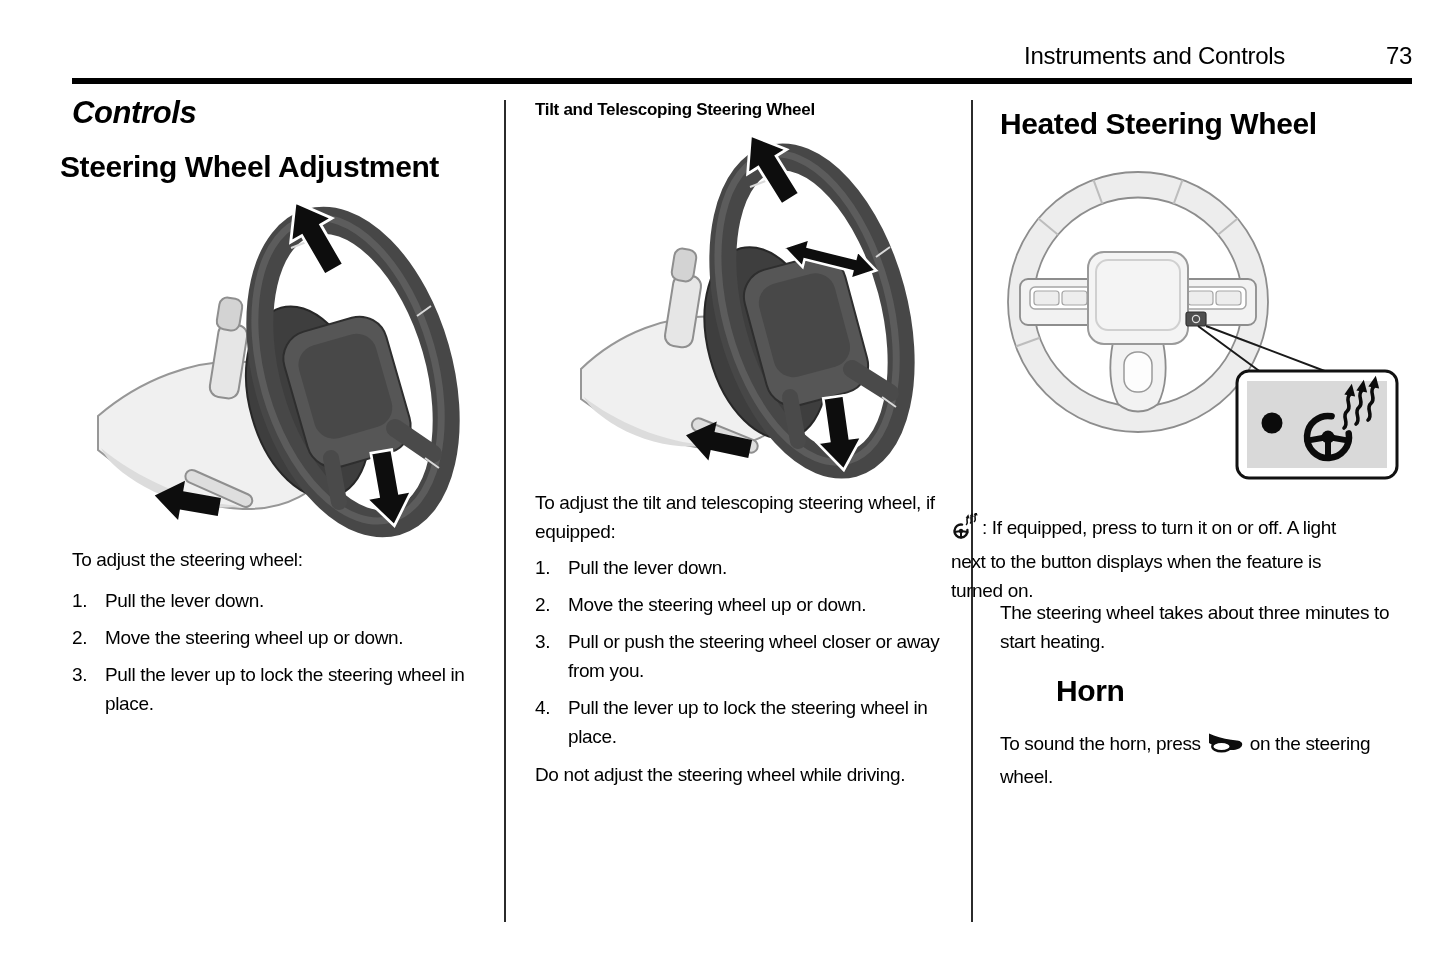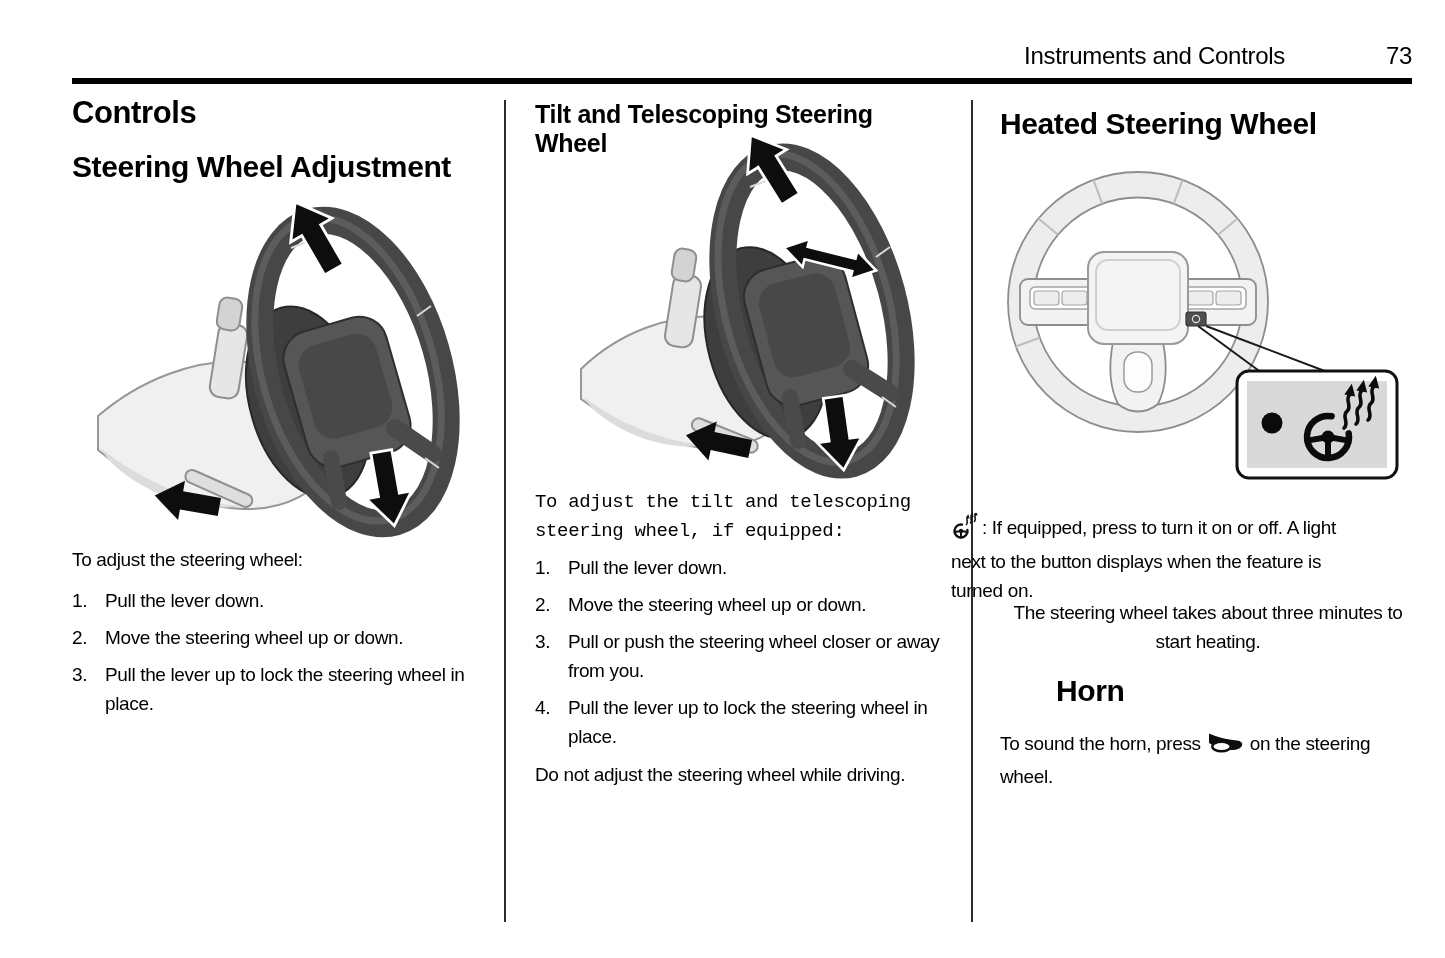--- a/index.html
+++ b/index.html
@@ -6,23 +6,23 @@
   body{
     width:1445px;height:958px;position:relative;background:#ffffff;
     font-family:"Liberation Sans", sans-serif;color:#000;overflow:hidden;
     -webkit-font-smoothing:antialiased;
   }
   .abs{position:absolute;}
   .hdr{font-weight:normal;font-size:24px;letter-spacing:-0.3px;}
   .rule{background:#000;}
   .vdiv{width:2px;background:#2b2b2b;}
   h1,h2,h3,p{margin:0;padding:0;}
-  .h-section{font-size:31px;font-weight:bold;letter-spacing:-0.4px;}
+  .h-section{font-size:31px;font-weight:bold;letter-spacing:-0.4px;font-style:italic;}
   .h-sub{font-size:30px;font-weight:bold;letter-spacing:-0.4px;}
-  .h-sub2{font-size:25px;font-weight:bold;letter-spacing:-0.3px;}
+  .h-sub2{font-size:17px;font-weight:bold;letter-spacing:-0.3px;}
   .body{font-size:19px;line-height:29px;letter-spacing:-0.35px;}
   .steps .step{display:flex;margin-bottom:8px;}
   .steps .step:last-child{margin-bottom:0;}
   .step-num{width:33px;flex:none;}
   .step-text{flex:1;}
   .fig{position:absolute;}
   .ih-icon{display:inline-block;vertical-align:-5px;margin-right:4px;}
   .horn-ic{display:inline-block;vertical-align:-4px;margin:0 6px;}
 </style>
 </head>
@@ -36,21 +36,21 @@
 </svg>
 
 <div class="abs hdr" style="top:42px;right:160px;">Instruments and Controls</div>
 <div class="abs hdr" style="top:42px;right:33px;">73</div>
 <div class="abs rule" style="left:72px;top:78px;width:1340px;height:6px;"></div>
 
 <div class="abs vdiv" style="left:504px;top:100px;height:822px;"></div>
 <div class="abs vdiv" style="left:971px;top:100px;height:822px;"></div>
 
 <h1 class="abs h-section" style="left:72px;top:95px;">Controls</h1>
-<h2 class="abs h-sub" style="left:72px;top:150px;">Steering Wheel Adjustment</h2>
+<h2 class="abs h-sub" style="left:60px;top:150px;">Steering Wheel Adjustment</h2>
 
 <svg class="fig" style="left:95px;top:196px;" width="405" height="348" viewBox="0 0 405 348">
 
   <path d="M3,220 C45,184 100,162 152,166 C192,169 218,182 230,202 C240,218 242,244 235,266 C226,296 190,314 148,313 C98,311 38,284 3,254 Z" fill="#f0f0f0" stroke="#979797" stroke-width="2"></path>
   <path d="M6,252 C40,281 98,308 146,310 C118,315 80,308 50,291 C27,278 12,265 6,252 Z" fill="#dcdcdc"></path>
 
   <g>
     <rect x="119" y="128" width="29" height="74" rx="10" transform="rotate(9 133 165)" fill="#e6e6e6" stroke="#8f8f8f" stroke-width="2"></rect>
     <rect x="123" y="102" width="23" height="32" rx="8" transform="rotate(9 134 118)" fill="#d3d3d3" stroke="#8f8f8f" stroke-width="2"></rect>
   </g>
@@ -125,21 +125,21 @@
   <path d="M252,266 L260,310" stroke="#4a4a4a" stroke-width="16" stroke-linecap="round"></path>
 
   <path d="M212,56 L230,49 M338,126 L352,116 M344,266 L358,276" stroke="#d9d9d9" stroke-width="2" fill="none"></path>
 
   <use href="#arw" transform="translate(235,40) rotate(-32) scale(0.92)" fill="#0d0d0d" stroke="#ffffff" stroke-width="3"></use>
   <use href="#arw2" transform="translate(292,128) rotate(14) scale(0.85)" fill="#0d0d0d" stroke="#ffffff" stroke-width="3"></use>
   <use href="#arw" transform="translate(300,298) rotate(172) scale(0.9)" fill="#0d0d0d" stroke="#ffffff" stroke-width="3"></use>
   <use href="#arw" transform="translate(184,312) rotate(-78) scale(0.8)" fill="#0d0d0d"></use>
 </svg>
 
-<p class="abs body" style="left:535px;top:488px;width:414px;font-family:Liberation Mono, monospace;">To adjust the tilt and telescoping steering wheel, if equipped:</p>
+<p class="abs body" style="left:535px;top:488px;width:414px;">To adjust the tilt and telescoping steering wheel, if equipped:</p>
 <div class="abs body steps" style="left:535px;top:553px;width:414px;">
   <div class="step">
     <span class="step-num">1.</span>
     <span class="step-text">Pull the lever down.</span>
   </div>
   <div class="step">
     <span class="step-num">2.</span>
     <span class="step-text">Move the steering wheel up or down.</span>
   </div>
   <div class="step">
@@ -239,21 +239,21 @@
           <g transform="translate(23.5,8.5) rotate(10)">
             <path d="M0,0 c2,-2.5 -2,-4.5 0,-7"></path>
               <path d="M0,-10.5 L-2,-6.5 L2,-6.5 Z" fill="#111" stroke="none"></path>
           </g>
         </g>
       </g>
     </svg>
   </span><span>: If equipped, press to turn it on or off. A light next to the button displays when the feature is turned on.</span>
 </p>
 
-<p class="abs body" style="left:1000px;top:598px;width:416px;text-align:center;">The steering wheel takes about three minutes to start heating.</p>
+<p class="abs body" style="left:1000px;top:598px;width:416px;">The steering wheel takes about three minutes to start heating.</p>
 
 <h2 class="abs h-sub" style="left:1056px;top:674px;">Horn</h2>
 
 <p class="abs body" style="left:1000px;top:729px;width:416px;">
   <span>To sound the horn, press</span><span class="horn-ic">
     <svg width="37" height="23" viewBox="0 0 37 23">
       <path d="M2,2.5 L2,12 C8,16 16,18.5 23,19 C29,19.5 34,17.5 35,14.5 C36,12 34,9.8 30,9.4 L24,8.8 C16,7.8 8,5.2 2,2.5 Z" fill="#0d0d0d"></path>
       <ellipse cx="14.5" cy="15.5" rx="9.2" ry="4.8" fill="#ffffff" stroke="#0d0d0d" stroke-width="2.4"></ellipse>
     </svg>
   </span><span>on the steering wheel.</span>

